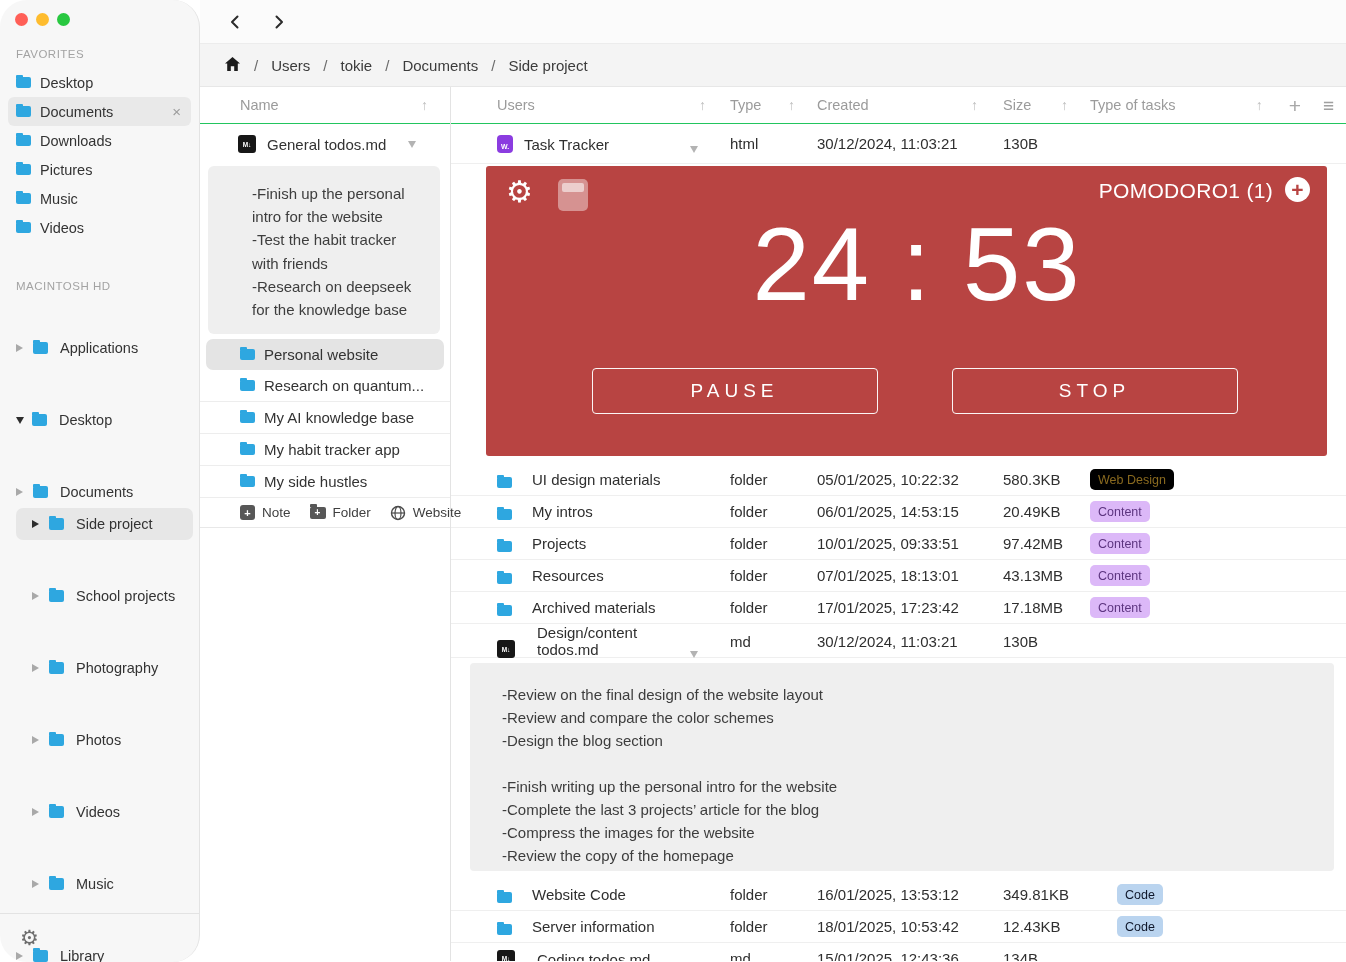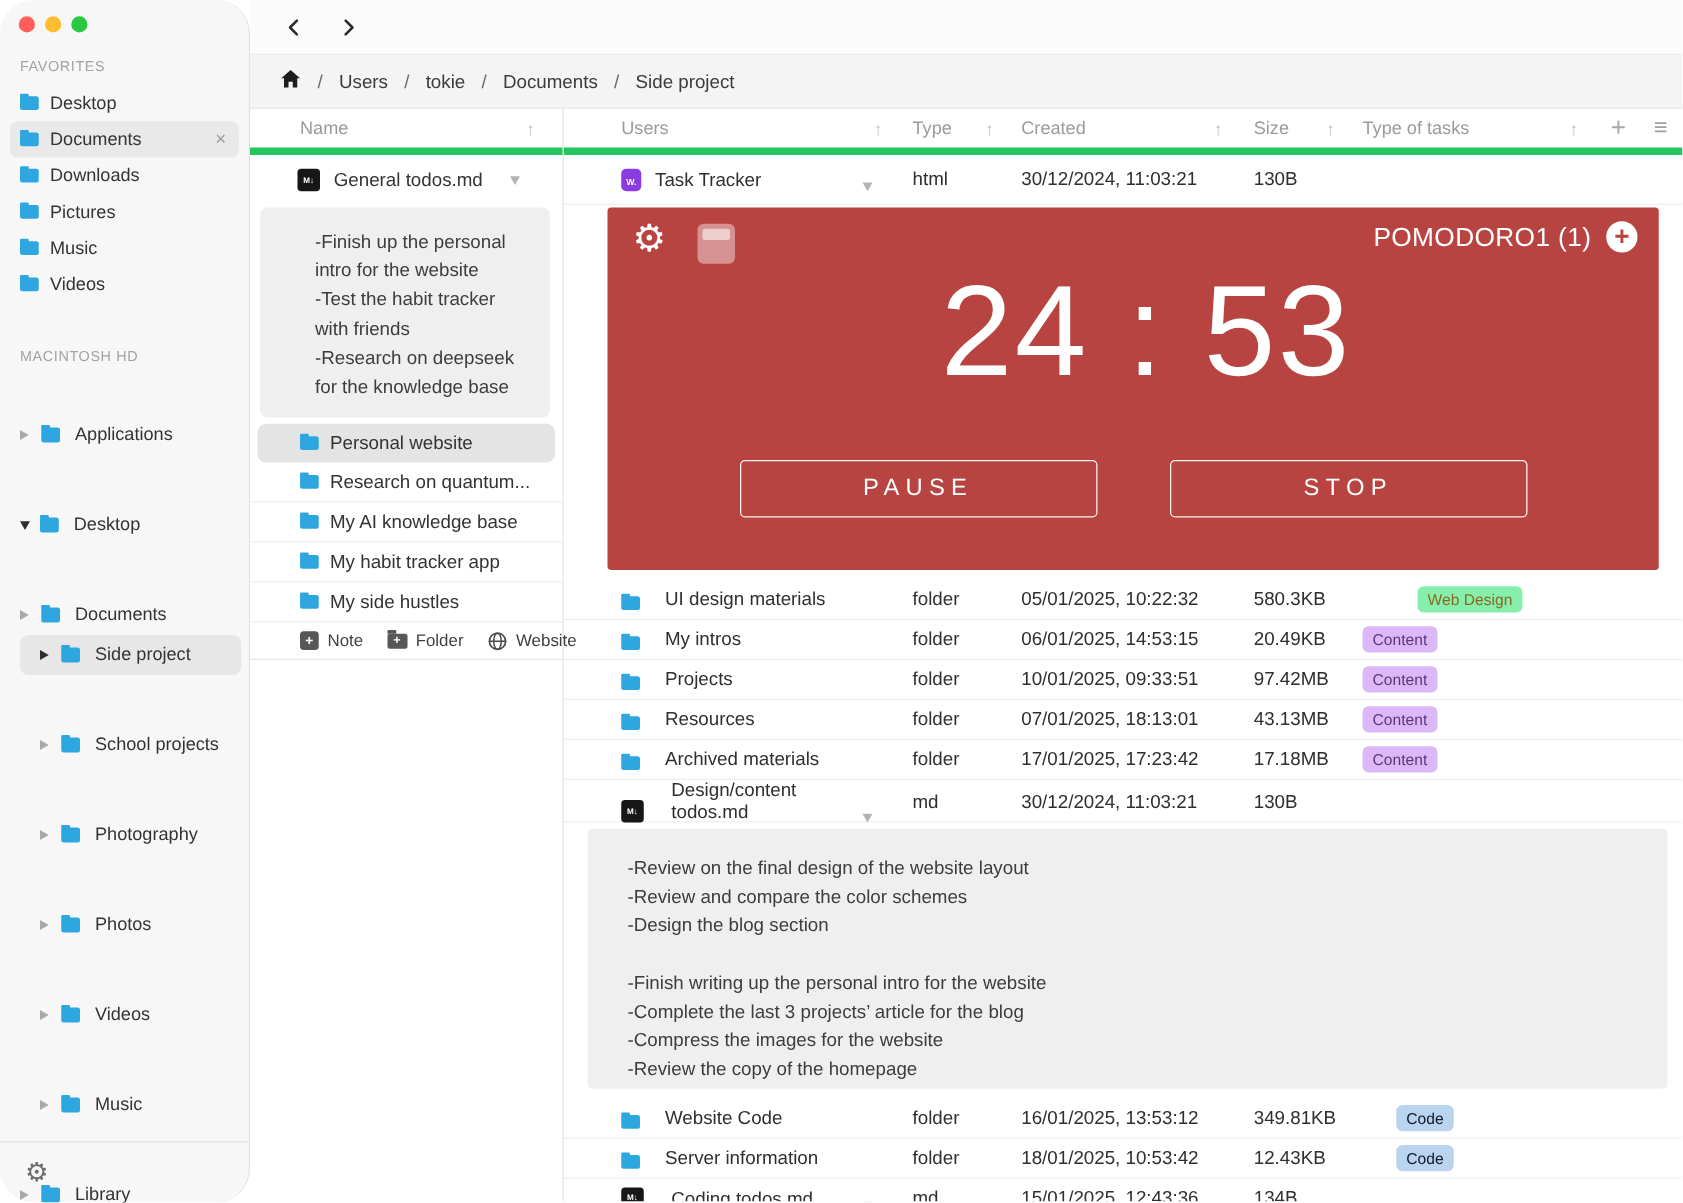--- a/index.html
+++ b/index.html
@@ -41,21 +41,21 @@
              display:flex; align-items:center; padding-left:26px; gap:26px; }
   .navbtn { display:flex; align-items:center; justify-content:center; width:18px; height:18px; }
   .crumbbar { height:43px; background:#f4f4f4; border-bottom:1px solid #e7e7e7;
               display:flex; align-items:center; padding-left:24px; gap:13px;
               font-size:15px; color:#3b3b3b; }
   .crumb-sep { color:#6a6a6a; }
   .content { display:flex; height:874px; }
 
   
   .midcol { width:251px; border-right:1px solid #e3e3e3; }
-  .col-header { height:37px; border-bottom:6px solid #22c55e; display:flex;
+  .col-header { height:37px; border-bottom:1px solid #22c55e; display:flex;
                 align-items:center; color:#9b9b9b; font-size:14.5px;justify-content:space-between; }
   .midcol .col-header { padding-left:40px; }
   .sort-up { color:#bdbdbd; font-size:14px; }
   .midcol .sort-up { margin-left:auto; margin-right:22px; }
   .mid-file { height:40px; display:flex; align-items:center; padding-left:38px; font-size:15px; }
   .mdicon { flex:0 0 18px; width:18px; height:18px; background:#171717; border-radius:3px;
             color:#fff; font-size:6.5px; font-weight:bold; display:flex; align-items:center;
             justify-content:center; margin-right:11px; }
   .mid-file .tri-d { margin-left:auto; margin-right:34px; border-top-color:#b3b3b3; }
   .mid-preview { margin:2px 10px 5px 8px; height:168px; background:#efefef; border-radius:6px;
@@ -91,21 +91,21 @@
           height:32px; align-items:center; font-size:15px; color:#2f2f2f;
           border-bottom:1px solid #efefef; }
   .trow-first { height:40px; }
   .trow-tall { height:34px; }
   .ncell { display:flex; align-items:flex-end; gap:11px; padding-right:24px; }
   .ncell .tri-d { margin-left:auto; margin-right:8px; border-top-color:#b3b3b3; }
   .webicon { flex:0 0 16px; width:16px; height:18px; background:#8b3ce0; border-radius:4px;
              color:#fff; font-size:7px; font-weight:bold; display:flex; align-items:flex-end;
              justify-content:center; padding-bottom:3px; }
   .badge { display:inline-block; padding:3.5px 8px; border-radius:5px; font-size:12.5px; }
-  .badge-yellow { background:#86efac; color:#8a6a1f;margin-left:44px; }
+  .badge-yellow { background:#000000; color:#8a6a1f; }
   .badge-purple { background:#dcb8f8; color:#5d3580; }
   .badge-blue   { background:#bad4ef; color:#0f172a;margin-left:27px; }
 
   
   .pomo { margin:2px 19px 8px 35px; height:290px; background:#b84442; border-radius:3px;
           position:relative; color:#fff; }
   .pomo-gear { position:absolute; top:11px; left:20px; font-family:"DejaVu Sans",sans-serif;
                font-size:30px; color:#fff; line-height:1; }
   .pomo-card { position:absolute; top:13px; left:72px; width:30px; height:32px;
                background:rgba(255,255,255,.42); border-radius:5px; }
@@ -115,21 +115,21 @@
   .pomo-add { position:absolute; top:11px; right:17px; width:25px; height:25px; background:#fff;
               border-radius:50%; color:#b84442; font-size:21px; font-weight:bold;
               display:flex; align-items:center; justify-content:center; line-height:1; }
   .pomo-timer { position:absolute; top:40px; left:0; right:0; text-align:center;
                 font-size:103px; font-weight:100; letter-spacing:2px;padding-left:21px; }
   .pomo-btns { position:absolute; top:202px; left:0; right:0; display:flex;
                justify-content:center; gap:58px; }
   .pomo-btn { width:286px; height:46px; border:1.5px solid rgba(255,255,255,.95);
               border-radius:4px; background:transparent; color:#fff; font-size:19px;
               letter-spacing:5px; display:flex; align-items:center; justify-content:center;
-              font-family:"Liberation Sans", sans-serif; }
+              font-family:"Liberation Sans", sans-serif;margin-left:16px; }
 
   .md-preview { margin:5px 12px 8px 19px; height:208px; background:#efefef; border-radius:4px;
                 padding:20px 24px 0 32px; font-size:15px; line-height:23px; color:#3d3d3d;
                 overflow:hidden; }
   .pline { min-height:23px; }
   .globe-svg { display:block; }
 </style>
 </head>
 <body>
 

